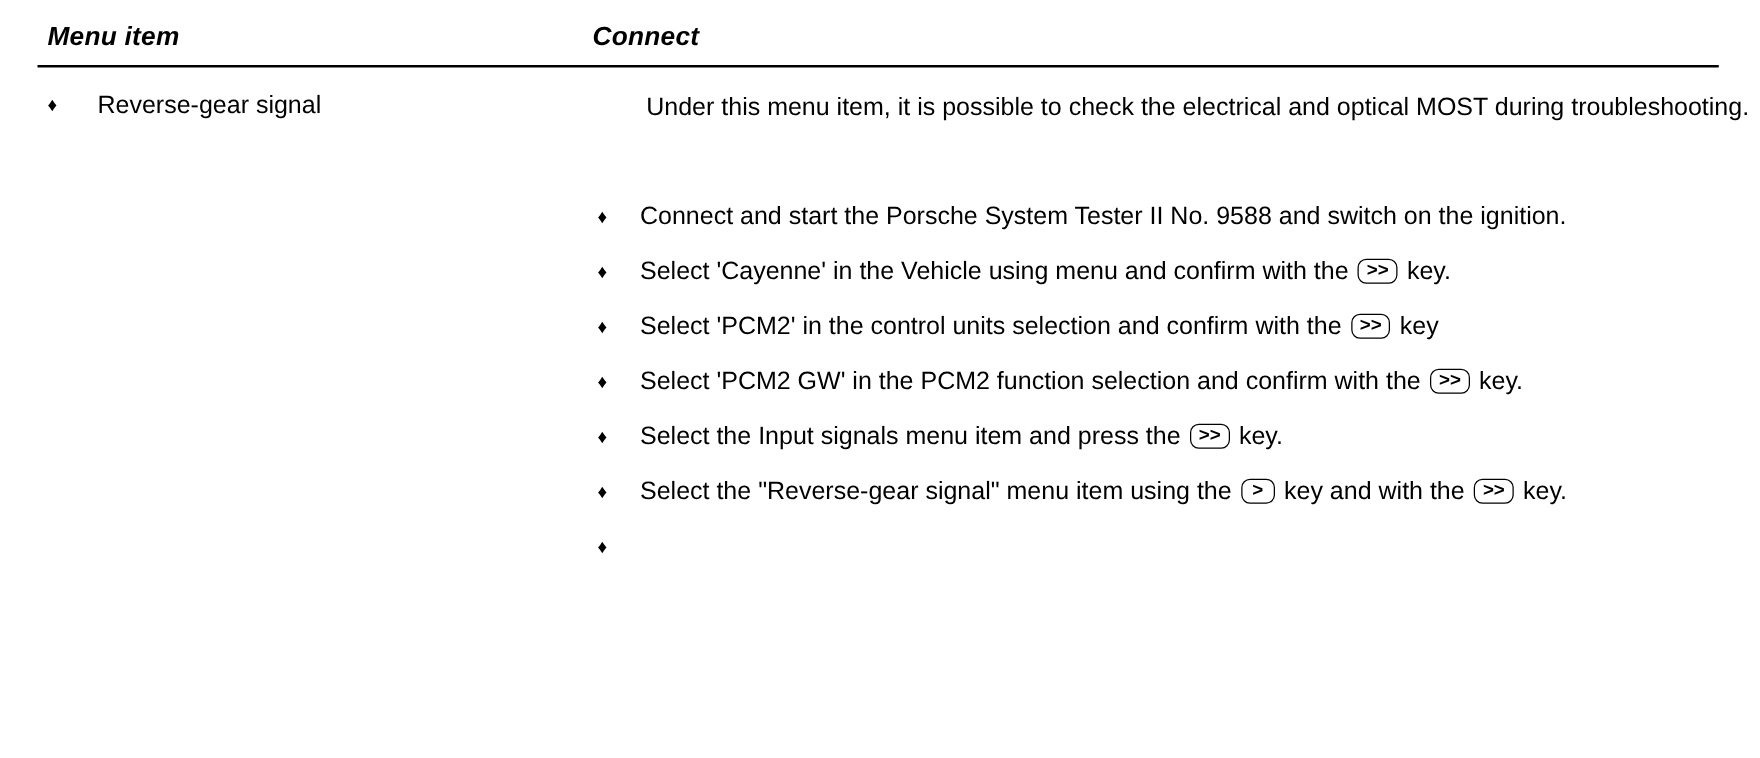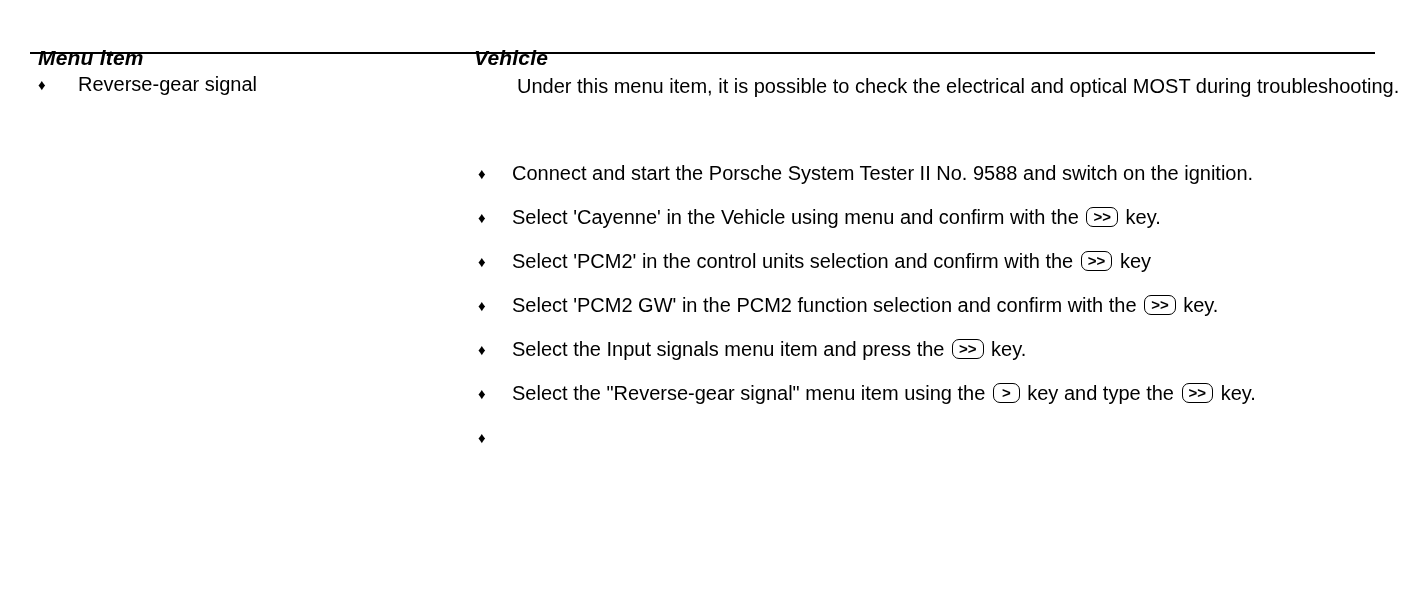--- a/index.html
+++ b/index.html
@@ -21,21 +21,20 @@
     box-sizing: border-box;
   }
 
   
   .table-head {
     position: absolute;
     left: 30px;
     top: 18px;
     width: 1345px;
     height: 32px;
-    margin-top: 28px;
   }
   .head-cell {
     position: absolute;
     top: 0;
     font-style: italic;
     font-weight: bold;
     font-size: 21px;
     letter-spacing: 0.2px;
     white-space: nowrap;
   }
@@ -129,21 +128,21 @@
   }
   .key.single { padding: 0 8px 1px 8px; }
 </style>
 </head>
 <body>
 
 <div class="page">
 
   <div class="table-head">
     <div class="head-cell head-menuitem">Menu item</div>
-    <div class="head-cell head-function">Vehicle</div>
+    <div class="head-cell head-function">Connect</div>
   </div>
 
   <div class="rule rule-top"></div>
 
   <div class="row">
 
     <div class="col-menu">
       <div class="menu-entry">
         <span class="bullet">♦</span>
         <span>Reverse-gear signal</span>
@@ -152,20 +151,20 @@
 
     <div class="col-fn">
       <div class="fn-intro">Under this menu item, it is possible to check the electrical and optical MOST during troubleshooting.</div>
 
       <div class="steps" id="steps-container">
           <div class="step"><span class="bullet">♦</span><span>Connect and start the Porsche System Tester II No. 9588 and switch on the ignition.</span></div>
           <div class="step"><span class="bullet">♦</span><span>Select 'Cayenne' in the Vehicle using menu and confirm with the </span><span class="key">&gt;&gt;</span><span> key.</span></div>
           <div class="step"><span class="bullet">♦</span><span>Select 'PCM2' in the control units selection and confirm with the </span><span class="key">&gt;&gt;</span><span> key</span></div>
           <div class="step"><span class="bullet">♦</span><span>Select 'PCM2 GW' in the PCM2 function selection and confirm with the </span><span class="key">&gt;&gt;</span><span> key.</span></div>
           <div class="step"><span class="bullet">♦</span><span>Select the Input signals menu item and press the </span><span class="key">&gt;&gt;</span><span> key.</span></div>
-          <div class="step"><span class="bullet">♦</span><span>Select the "Reverse-gear signal" menu item using the </span><span class="key single">&gt;</span><span> key and type the </span><span class="key">&gt;&gt;</span><span> key.</span></div>
+          <div class="step"><span class="bullet">♦</span><span>Select the "Reverse-gear signal" menu item using the </span><span class="key single">&gt;</span><span> key and with the </span><span class="key">&gt;&gt;</span><span> key.</span></div>
           <div class="step"><span class="bullet">♦</span></div>
         </div>
     </div>
 
   </div>
 
 </div>
 
 </body></html>

